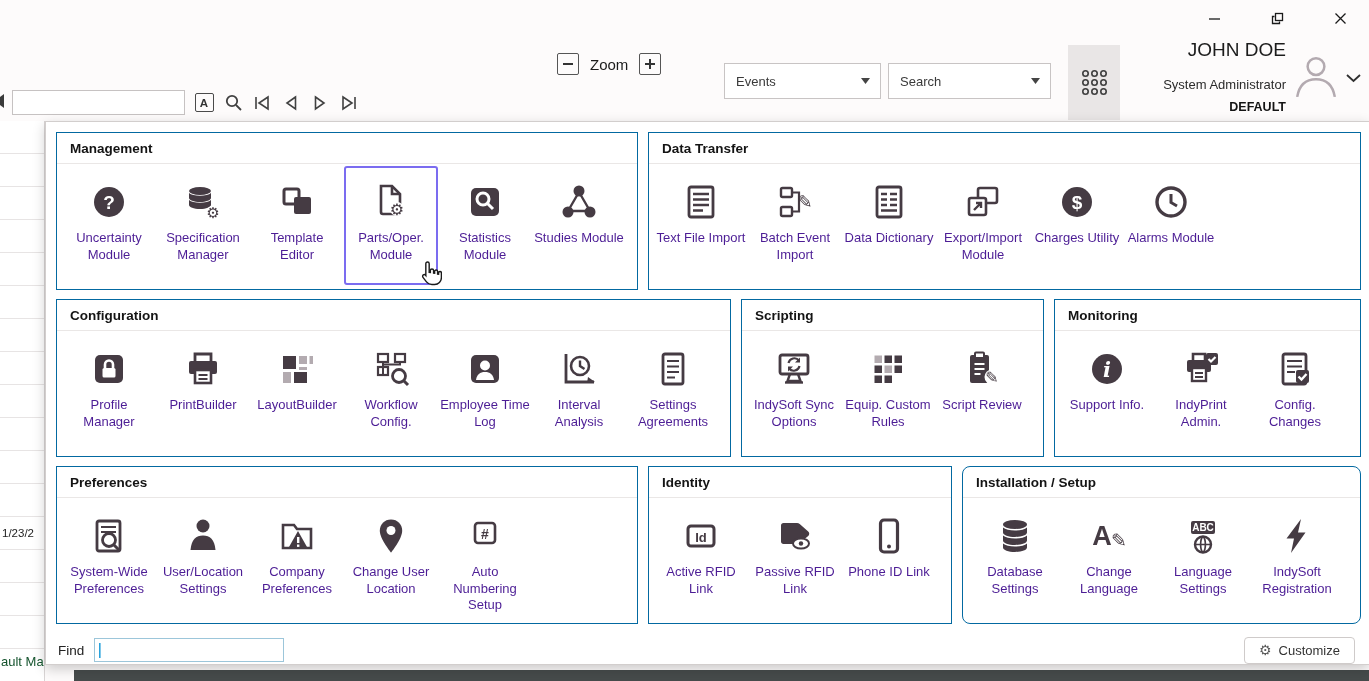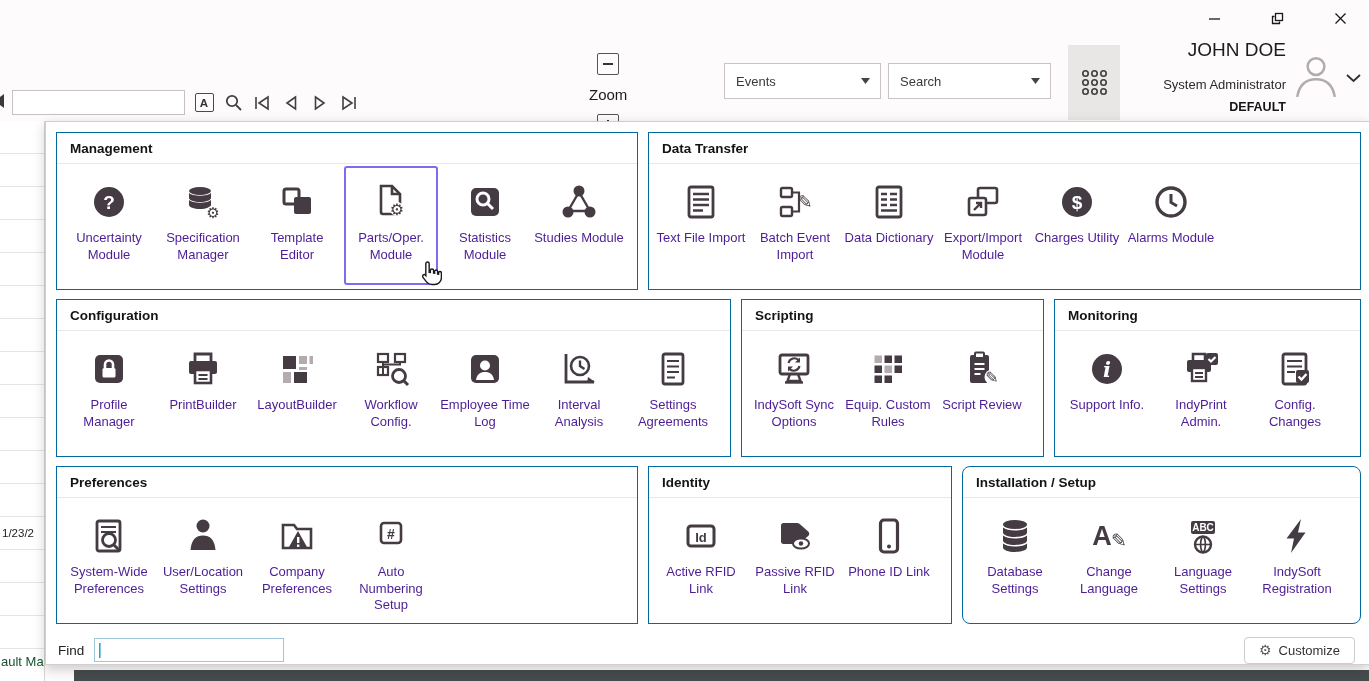--- a/index.html
+++ b/index.html
@@ -5,21 +5,21 @@
   * { box-sizing: border-box; margin: 0; padding: 0; }
   html, body {
     width: 1369px; height: 681px; overflow: hidden;
     font-family: "Liberation Sans", sans-serif;
     background: #fdfbfb; position: relative;
   }
   
   .win-controls { position: absolute; top: 10px; right: 0; display: flex; gap: 49px; padding-right: 22px; z-index: 20; }
   .win-btn { width: 14px; height: 16px; display: flex; align-items: center; justify-content: center; cursor: pointer; }
   
-  .zoom-group { position: absolute; left: 589px; top: 53px; display: flex; align-items: center; gap: 11px; z-index: 5; flex-direction: column; }
+  .zoom-group { position: absolute; left: 557px; top: 53px; display: flex; align-items: center; gap: 11px; z-index: 5; }
   .zoom-btn { width: 22px; height: 22px; border: 1.6px solid #555; border-radius: 2px; background: #fdfbfb; display: flex; align-items: center; justify-content: center; cursor: pointer; }
   .zoom-label { font-size: 15px; color: #1b1b1b; }
   .dd { position: absolute; top: 63px; height: 36px; border: 1px solid #c8c4c4; background: #fff;
         display: flex; align-items: center; justify-content: space-between; padding: 0 10px 0 11px;
         font-size: 13px; color: #3a3a3a; z-index: 5; cursor: pointer; }
   .dd-events { left: 724px; width: 157px; }
   .dd-search { left: 888px; width: 163px; }
   .apps-btn { position: absolute; left: 1068px; top: 45px; width: 52px; height: 75px; background: #e9e6e6;
               display: flex; align-items: center; justify-content: center; z-index: 5; cursor: pointer; }
   .user { position: absolute; right: 0; top: 40px; display: flex; align-items: center; gap: 7px; padding-right: 8px; z-index: 5; }
@@ -524,20 +524,29 @@
                   <path d="M21 15l9 16H12z"></path>
                   <rect x="20" y="21" width="2.4" height="6" fill="#fff"></rect>
                   <rect x="20" y="28.5" width="2.4" height="2.4" fill="#fff"></rect>
                 </svg>
               </div>
               <div class="tile-label">Company Preferences</div>
             </div>
             <div class="tile">
               <div class="tile-icon">
                 <svg viewBox="0 0 40 40" width="40" height="40" fill="currentColor">
+                  <path d="M20 3.5c-6.6 0-11.2 4.9-11.2 11.2C8.8 23 20 36.5 20 36.5S31.2 23 31.2 14.7C31.2 8.4 26.6 3.5 20 3.5z"></path>
+                  <circle cx="20" cy="14.5" r="4.5" fill="#fff"></circle>
+                </svg>
+              </div>
+              <div class="tile-label">Change User Location</div>
+            </div>
+            <div class="tile">
+              <div class="tile-icon">
+                <svg viewBox="0 0 40 40" width="40" height="40" fill="currentColor">
                   <rect x="10" y="7" width="20" height="20" rx="3" fill="none" stroke="currentColor" stroke-width="2.6"></rect>
                   <text x="20" y="22.5" font-size="14" font-weight="bold" text-anchor="middle">#</text>
                 </svg>
               </div>
               <div class="tile-label">Auto Numbering Setup</div>
             </div>
           </div>
         </div>
         <div class="section" style="width: 304px;">
           <div class="section-title">Identity</div>

